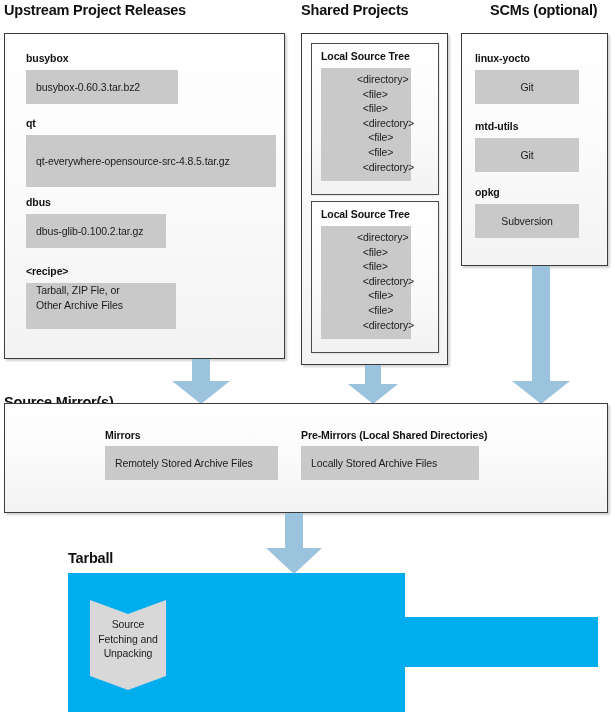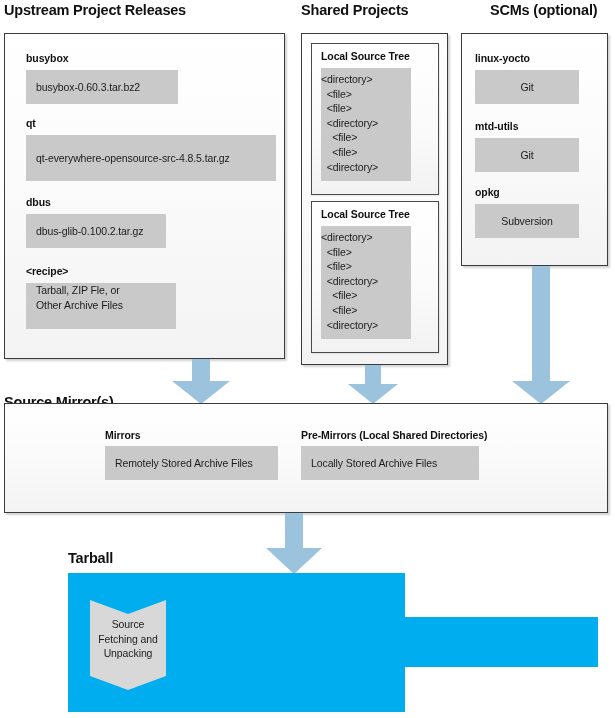--- a/index.html
+++ b/index.html
@@ -82,20 +82,21 @@
   
   .treechip {
     position: absolute;
     box-sizing: border-box;
     background: #c9c9c9;
     font-size: 10.5px;
     color: #1c1c1c;
     line-height: 14.6px;
     padding-top: 4px;
     letter-spacing: -0.1px;
+    padding-left: 36px;
   }
   .treechip .row {
     white-space: pre;
     display: block;
   }
 
   
   .arrow {
     position: absolute;
   }
@@ -123,21 +124,21 @@
 
   <div class="section-title" style="left:4px; top:2px;">Upstream Project Releases</div>
 
   <div class="panel" style="left:4px; top:33px; width:281px; height:326px;">
   </div>
 
   <div class="item-label" style="left:26px; top:52px;">busybox</div>
   <div class="chip" style="left:26px; top:70px; width:152px; height:34px;">busybox-0.60.3.tar.bz2</div>
 
   <div class="item-label" style="left:26px; top:117px;">qt</div>
-  <div class="chip" style="left:26px; top:135px; width:250px; height:46px;">qt-everywhere-opensource-src-4.8.5.tar.gz</div>
+  <div class="chip" style="left:26px; top:135px; width:250px; height:52px;">qt-everywhere-opensource-src-4.8.5.tar.gz</div>
 
   <div class="item-label" style="left:26px; top:196px;">dbus</div>
   <div class="chip" style="left:26px; top:214px; width:140px; height:34px;">dbus-glib-0.100.2.tar.gz</div>
 
   <div class="item-label" style="left:26px; top:265px;">&lt;recipe&gt;</div>
   <div class="chip multiline" style="left:26px; top:283px; width:150px; height:46px; padding-left:10px;">
     <span>Tarball, ZIP Fle, or</span><br>
     <span>Other Archive Files</span>
   </div>
 

